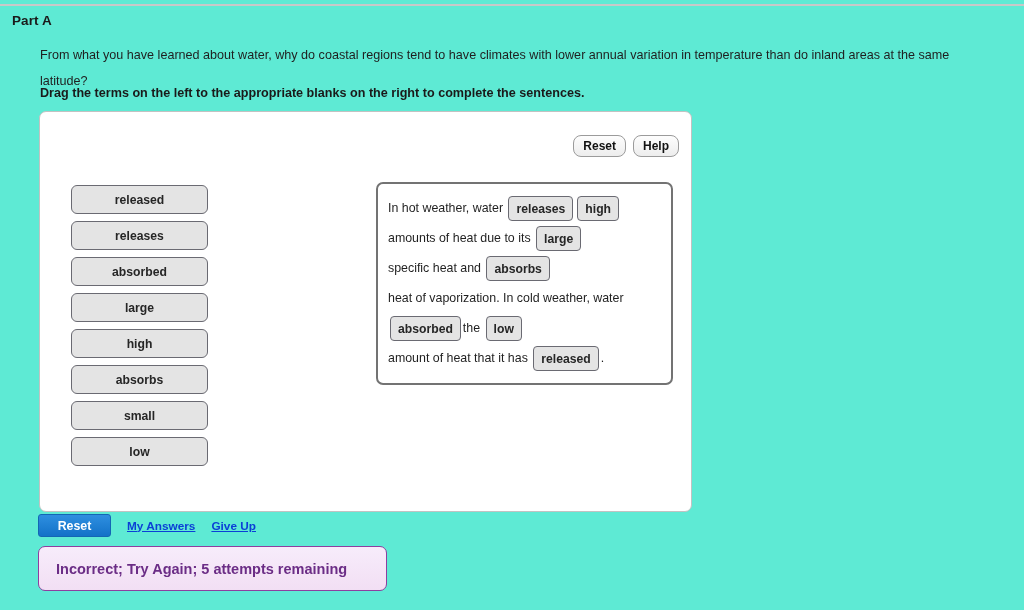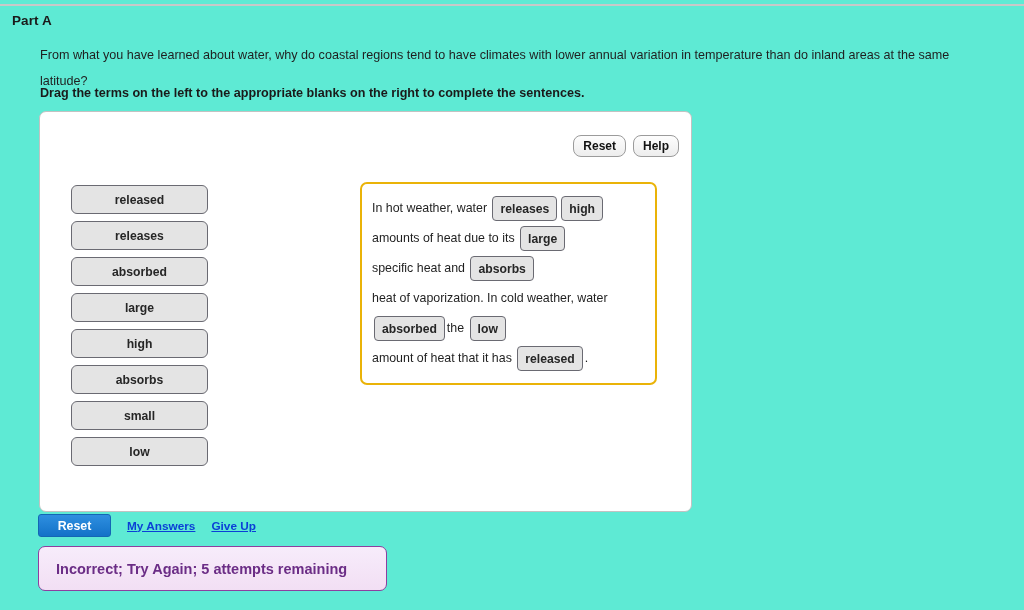--- a/index.html
+++ b/index.html
@@ -118,24 +118,24 @@
     background: #e4e4e4;
     border: 1.6px solid #6a6a72;
     border-radius: 6px;
     cursor: move;
     user-select: none;
   }
 
   
   .sentence-box {
     position: absolute;
-    left: 320px;
+    left: 336px;
     top: 70px;
     width: 297px;
-    border: 2px solid #eab308;
+    border: 2px solid #737373;
     border-radius: 7px;
     background: #ffffff;
     padding: 9px 10px 10px 10px;
   }
 
   .sentence-flow {
     font-size: 12.4px;
     line-height: 30px;
     color: #1f1f1f;
   }

